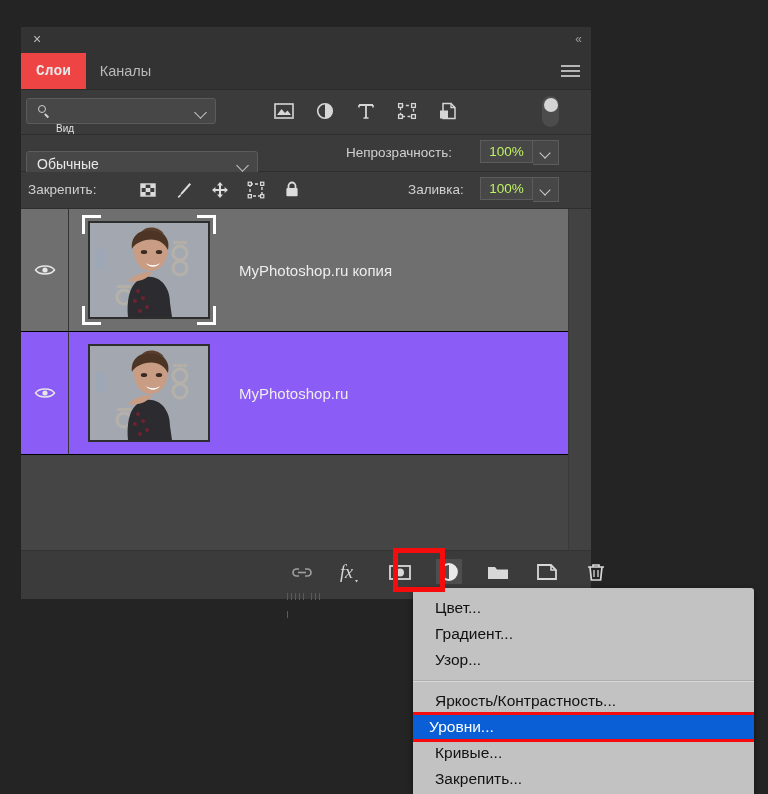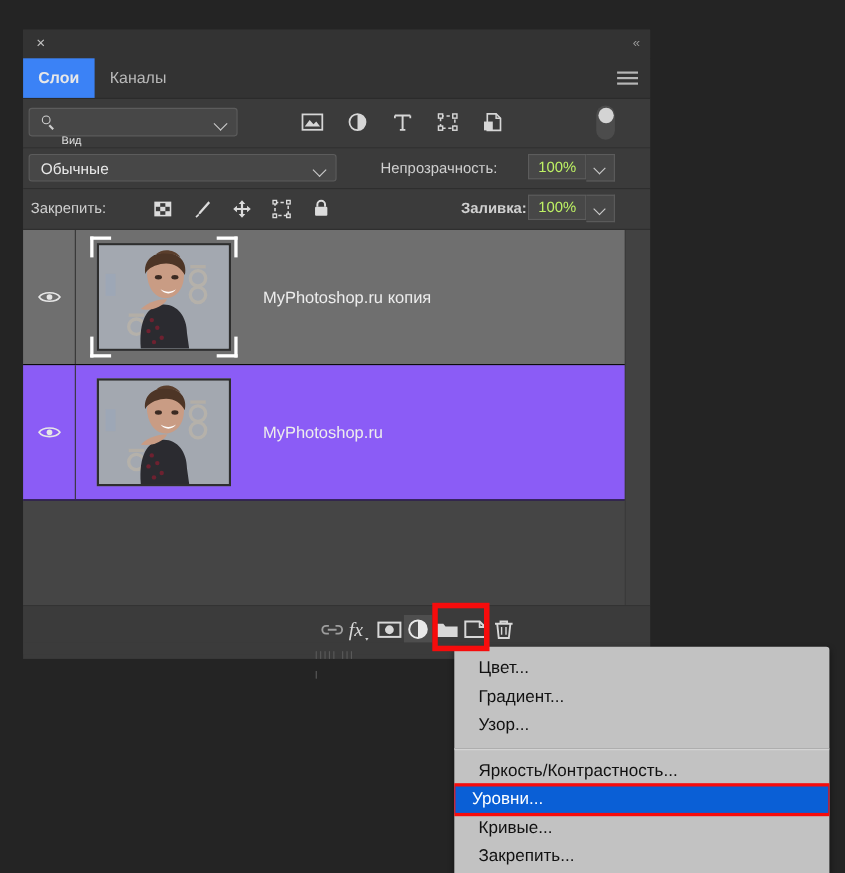--- a/index.html
+++ b/index.html
@@ -37,21 +37,21 @@
   .tabbar {
     position: relative; height: 36px; background: #333333;
     border-bottom: 1px solid #2b2b2b;
   }
   .tab {
     position: absolute; top: 0; height: 36px;
     display: flex; align-items: center; justify-content: center;
     font-size: 14.5px; box-sizing: border-box;
     cursor: default;
   }
-  .tab.active { background: #3b82f6; color: #e8e8e8; font-weight: bold; }
+  .tab.active { background: #ef4444; color: #e8e8e8; font-weight: bold; font-family: Liberation Mono, monospace; }
   .tab.inactive { color: #b9b9b9; }
   #tab-0 { left: 0;  width: 65px; }
   #tab-1 { left: 65px; width: 79px; }
   .hamburger {
     position: absolute; right: 11px; top: 12px;
     width: 19px; height: 12px;
     cursor: pointer;
   }
   .hamburger span {
     display: block; height: 2px; background: #b6b6b6; margin-bottom: 3px;
@@ -104,22 +104,22 @@
     position: absolute; left: 1.5px; top: 1.5px;
     width: 14px; height: 14px; border-radius: 50%; background: #d4d4d4;
   }
 
   
   .blend-row {
     position: relative; height: 36px; background: #3b3b3b;
     border-bottom: 1px solid #2e2e2e;
   }
   .blend-select {
-    position: absolute; left: 5px; top: 5px;
-    width: 280px; height: 25px;
+    position: absolute; left: 5px; top: 16px;
+    width: 232px; height: 25px;
     background: #474747; border: 1px solid #5c5c5c; border-radius: 3px;
     box-sizing: border-box; display: flex; align-items: center;
     cursor: pointer;
   }
   .blend-label { margin-left: 10px; font-size: 14px; color: #e8e8e8; }
   .row-label {
     position: absolute; font-size: 13.5px; color: #d0d0d0;
   }
   .num-field {
     position: absolute; height: 23px;
@@ -193,21 +193,21 @@
     background: #424242; border-left: 1px solid #3a3a3a;
   }
 
   
   .bottom-bar {
     position: relative; height: 44px; background: #3b3b3b;
     border-top: 1px solid #333;
   }
   .bottom-icons {
     position: absolute; left: 268px; top: 8px;
-    display: flex; align-items: center; 
+    display: flex; align-items: center; gap: 23px;
   }
   .bicon { width: 26px; height: 26px; cursor: pointer; position: relative; }
   .grip-strip {
     position: absolute; left: 0; bottom: 0; width: 100%; height: 11px;
     background: #3b3b3b;
   }
   .grip {
     position: absolute; left: 50%; transform: translateX(-50%); bottom: 2px;
     width: 38px; height: 7px;
   }
@@ -368,21 +368,21 @@
             <rect x="14.6" y="15.6" width="3.2" height="3.2" fill="#3b3b3b" stroke="#dcdcdc" stroke-width="1.2"></rect>
           </svg>
         </span>
         <span class="licon">
           <svg width="20" height="22" viewBox="0 0 20 22">
             <path d="M6.5 9 V7 a3.5 3.5 0 0 1 7 0 V9" fill="none" stroke="#dcdcdc" stroke-width="1.8"></path>
             <rect x="4.4" y="9" width="11.2" height="8.2" rx="1" fill="#dcdcdc"></rect>
           </svg>
         </span>
       </div>
-      <div class="row-label" style="left:398px; top:10px;font-weight:bold;">Заливка:</div>
+      <div class="row-label" style="left:387px; top:10px;">Заливка:</div>
       <div class="num-field" style="left:459px; top:5px; width:53px;">100%</div>
       <div class="num-caret" style="left:512px; top:5px;"></div>
     </div>
 
     <div class="layer-list">
 
       <div class="layer-row selected">
         <div class="eye-cell">
           <span class="eye">
             <svg width="22" height="14" viewBox="0 0 22 14">

